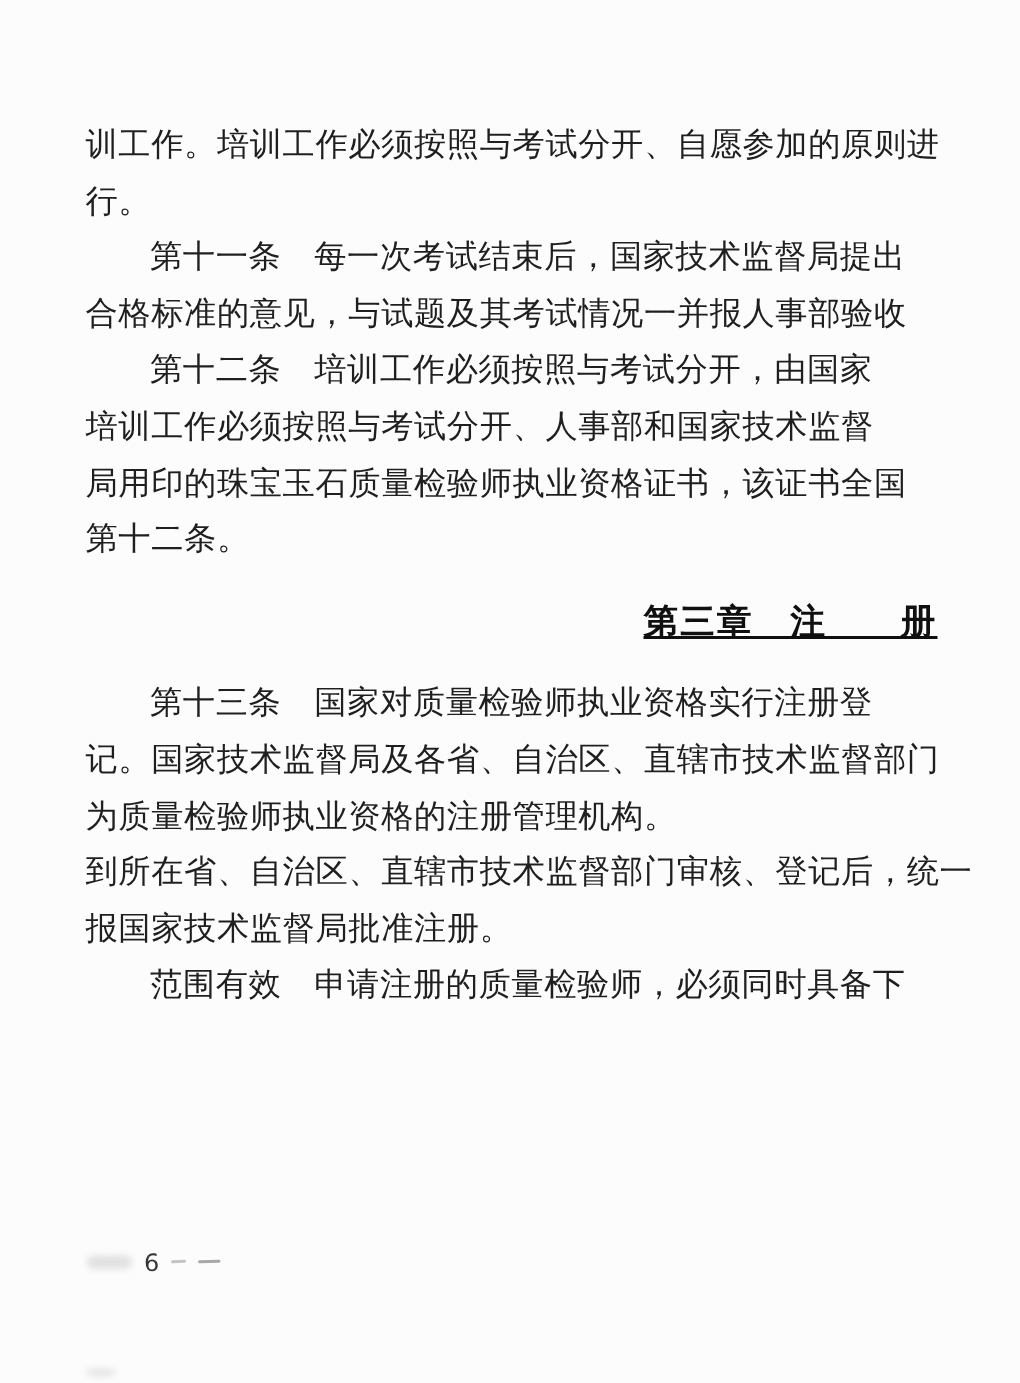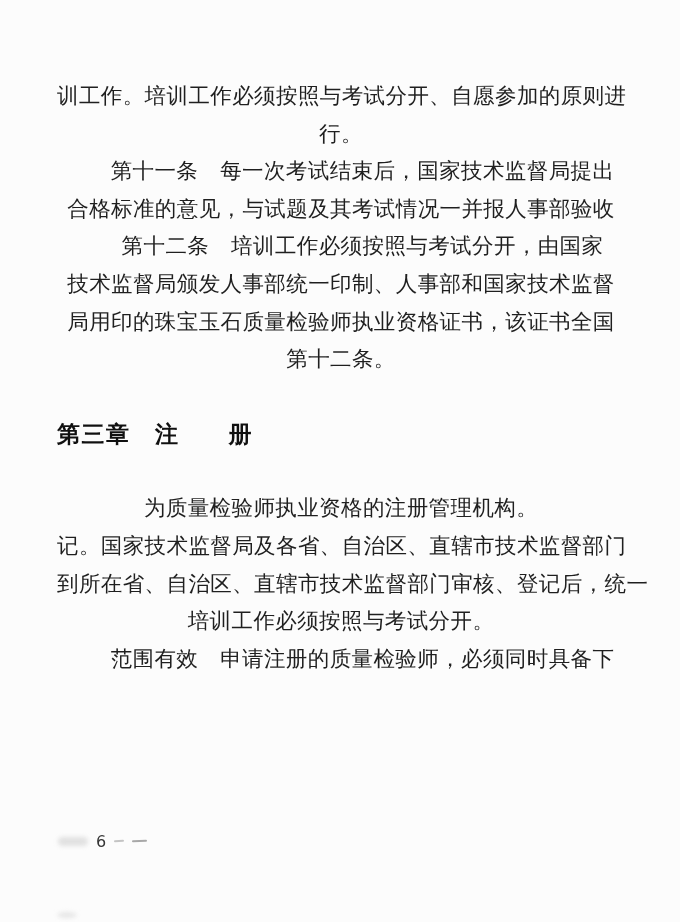--- a/index.html
+++ b/index.html
@@ -21,33 +21,33 @@
     top: 78px;
     width: 568px;
     color: #1f1f1f;
     font-size: 21.5px;
     letter-spacing: 0.4px;
     line-height: 37.6px;
   }
   .line {
     height: 37.6px;
     white-space: nowrap;
-    text-align: center;
   }
   .line.indent {
     text-indent: 43px;
   }
   .chapter-heading {
     height: 37.6px;
-    margin: 37px 0;
-    text-align: left;
+    margin: 17px 0;
+    text-align: right;
     font-weight: bold;
     font-size: 23px;
     color: #101010;
     letter-spacing: 1.5px;
+    text-decoration: underline;
   }
   .footer {
     position: absolute;
     left: 58px;
     top: 830px;
     height: 22px;
     display: flex;
     align-items: center;
     gap: 8px;
   }
@@ -84,28 +84,29 @@
 </head>
 <body>
 
 <div class="page">
   <div class="textblock" id="doc">
       <div class="line">训工作。培训工作必须按照与考试分开、自愿参加的原则进</div>
       <div class="line">行。</div>
       <div class="line indent">第十一条　每一次考试结束后，国家技术监督局提出</div>
       <div class="line">合格标准的意见，与试题及其考试情况一并报人事部验收</div>
       <div class="line indent">第十二条　培训工作必须按照与考试分开，由国家</div>
-      <div class="line">技术监督局颁发人事部统一印制、人事部和国家技术监督</div>
+      <div class="line">培训工作必须按照与考试分开、人事部和国家技术监督</div>
       <div class="line">局用印的珠宝玉石质量检验师执业资格证书，该证书全国</div>
       <div class="line">第十二条。</div>
       <div class="chapter-heading">第三章　注　　册</div>
+      <div class="line indent">第十三条　国家对质量检验师执业资格实行注册登</div>
+      <div class="line">记。国家技术监督局及各省、自治区、直辖市技术监督部门</div>
       <div class="line">为质量检验师执业资格的注册管理机构。</div>
-      <div class="line">记。国家技术监督局及各省、自治区、直辖市技术监督部门</div>
       <div class="line">到所在省、自治区、直辖市技术监督部门审核、登记后，统一</div>
-      <div class="line">培训工作必须按照与考试分开。</div>
+      <div class="line">报国家技术监督局批准注册。</div>
       <div class="line indent">范围有效　申请注册的质量检验师，必须同时具备下</div>
     </div>
 
   <div class="footer">
     <span class="footer-smudge"></span>
     <span class="pagenum">6</span>
     <span class="dash d1"></span>
     <span class="dash d2"></span>
   </div>
 

